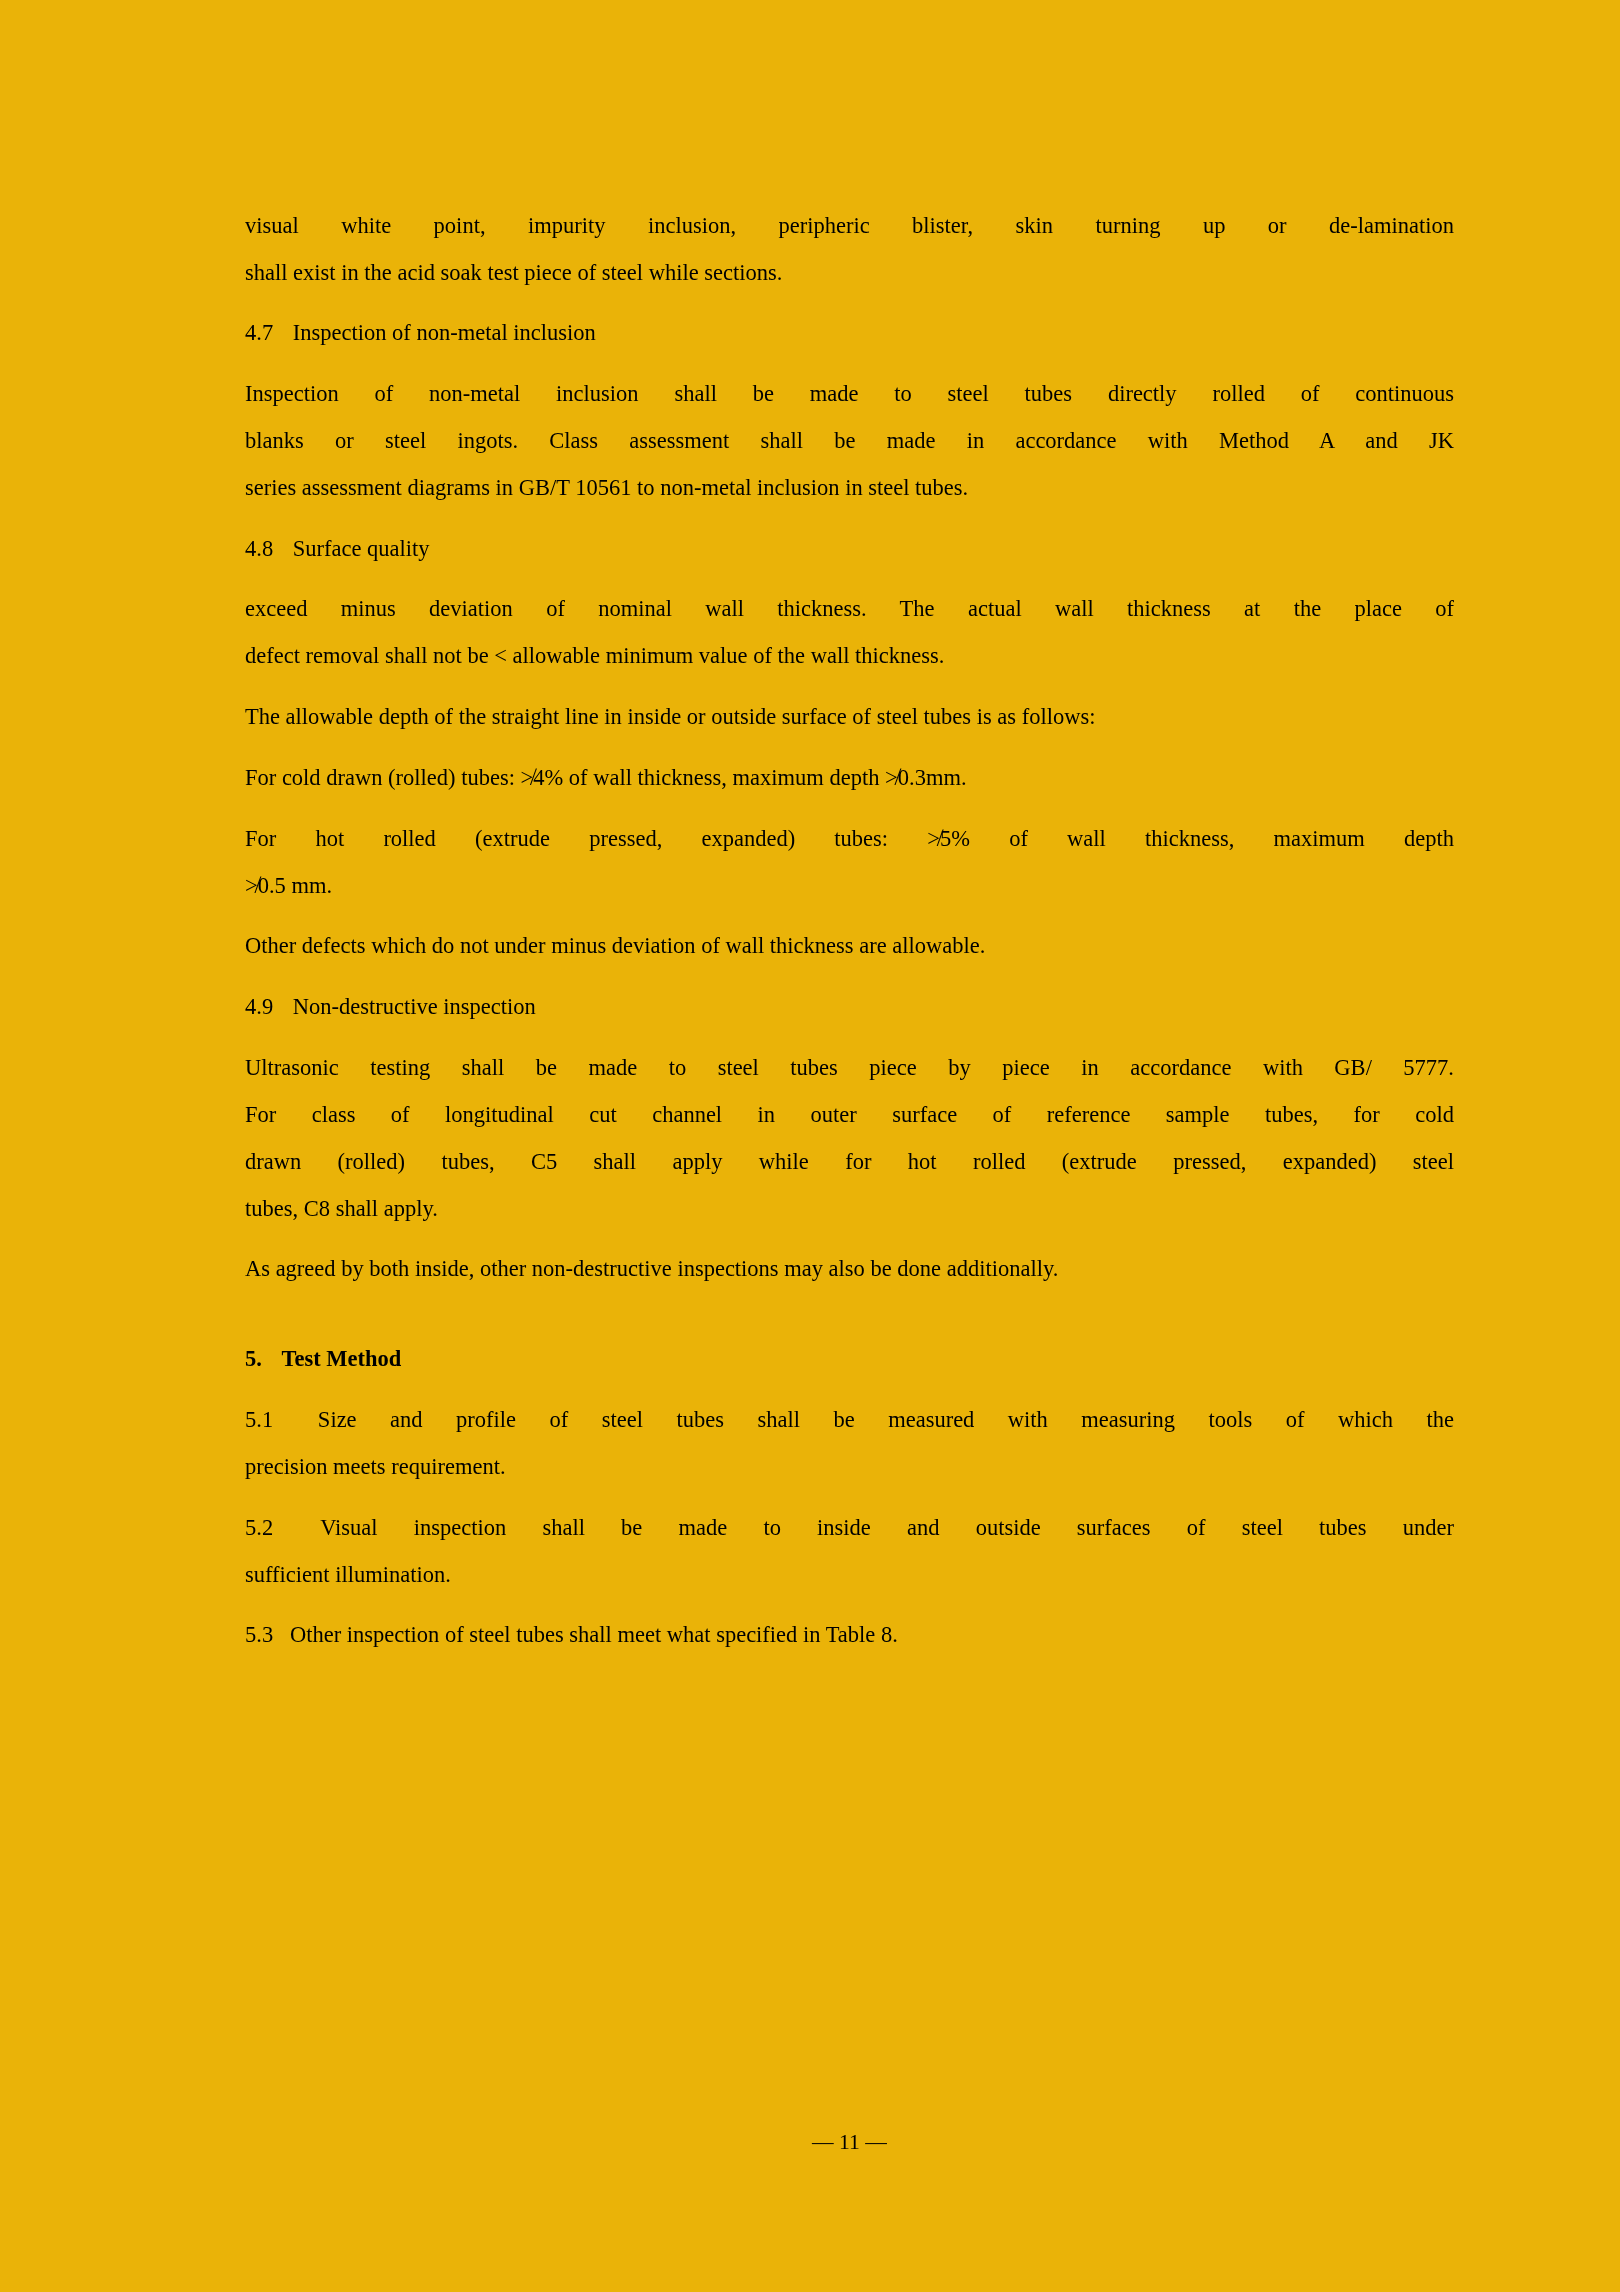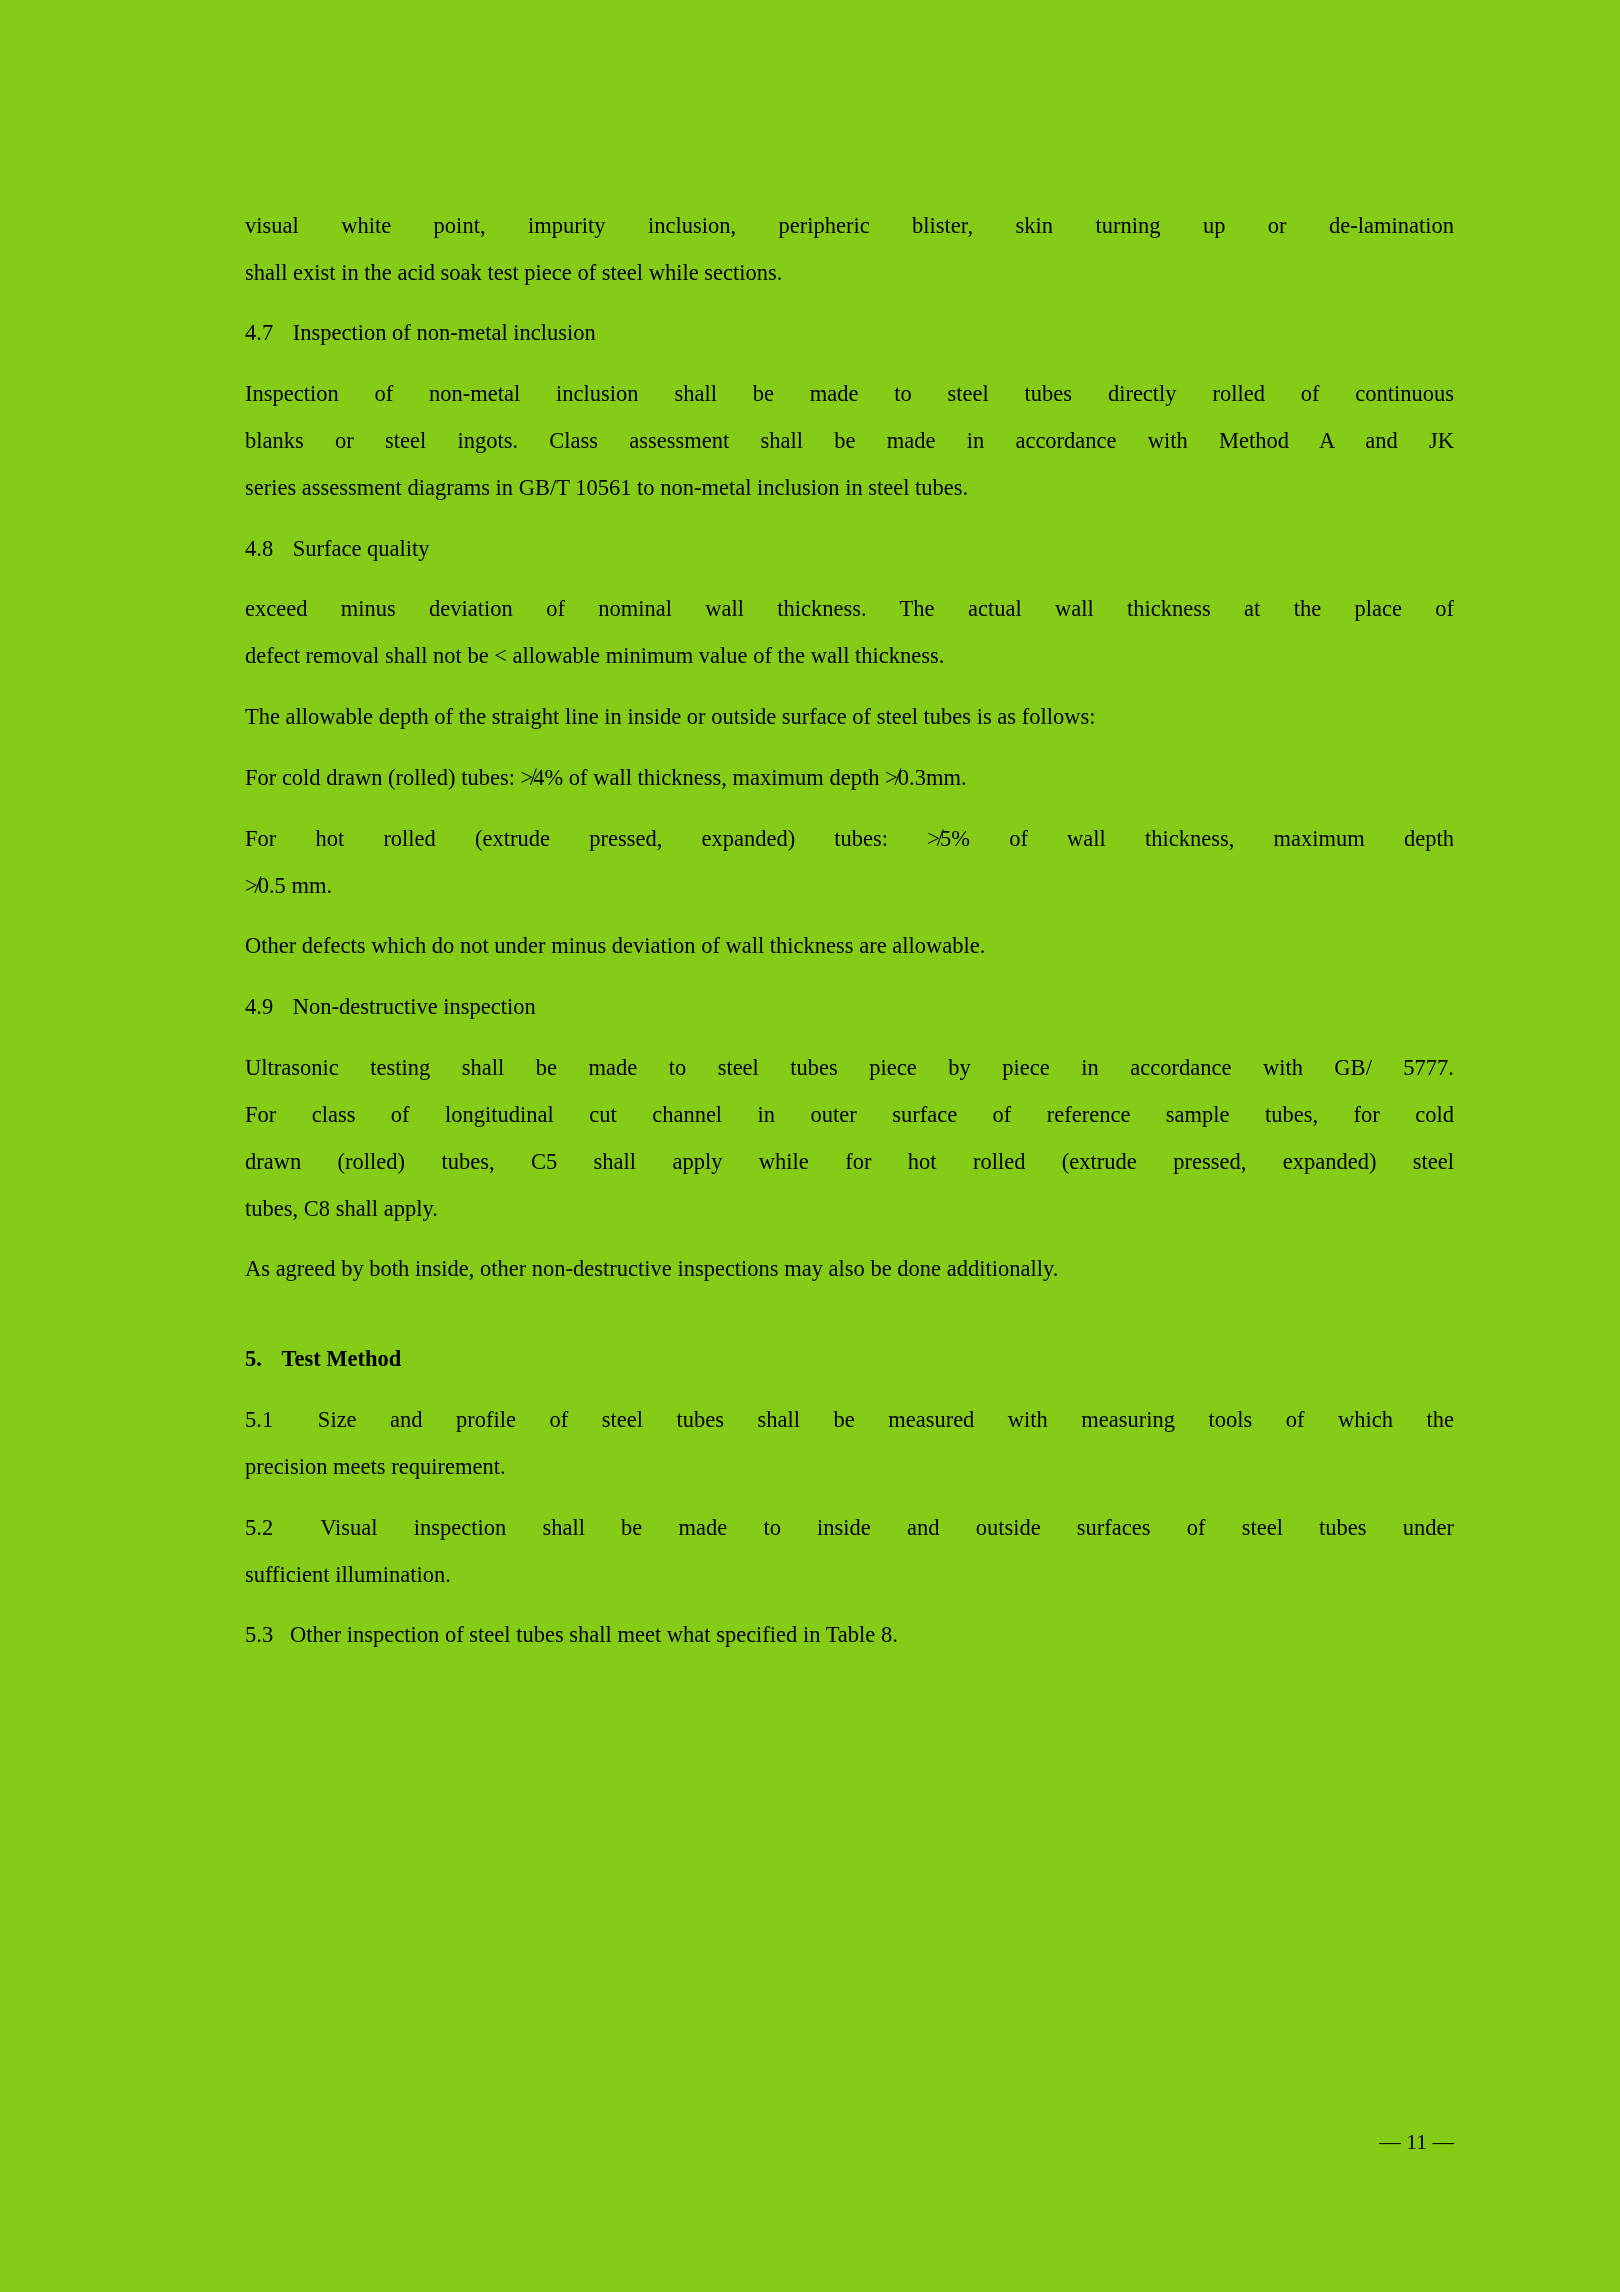--- a/index.html
+++ b/index.html
@@ -4,21 +4,21 @@
 <style>
   html, body {
     margin: 0;
     padding: 0;
     background: #ffffff;
   }
   .page {
     position: relative;
     width: 1620px;
     height: 2293px;
-    background: #84cc16;
+    background: #eab308;
     color: #000000;
     font-family: "Liberation Serif", "DejaVu Serif", serif;
     overflow: hidden;
   }
   .content {
     position: absolute;
     left: 245px;
     top: 188px;
     width: 1209px;
   }
@@ -52,21 +52,21 @@
     font-weight: bold;
     margin-top: 43px;
   }
   .page-footer {
     position: absolute;
     left: 245px;
     top: 2119px;
     width: 1209px;
     font-size: 21.6px;
     line-height: 47px;
-    text-align: right;
+    text-align: center;
   }
 </style>
 </head>
 <body>
 
 <div class="page">
   <main class="content">
       <div class="para">
         <div class="line">visual white point, impurity inclusion, peripheric blister, skin turning up or de-lamination</div>
         <div class="line last">shall exist in the acid soak test piece of steel while sections.</div>

